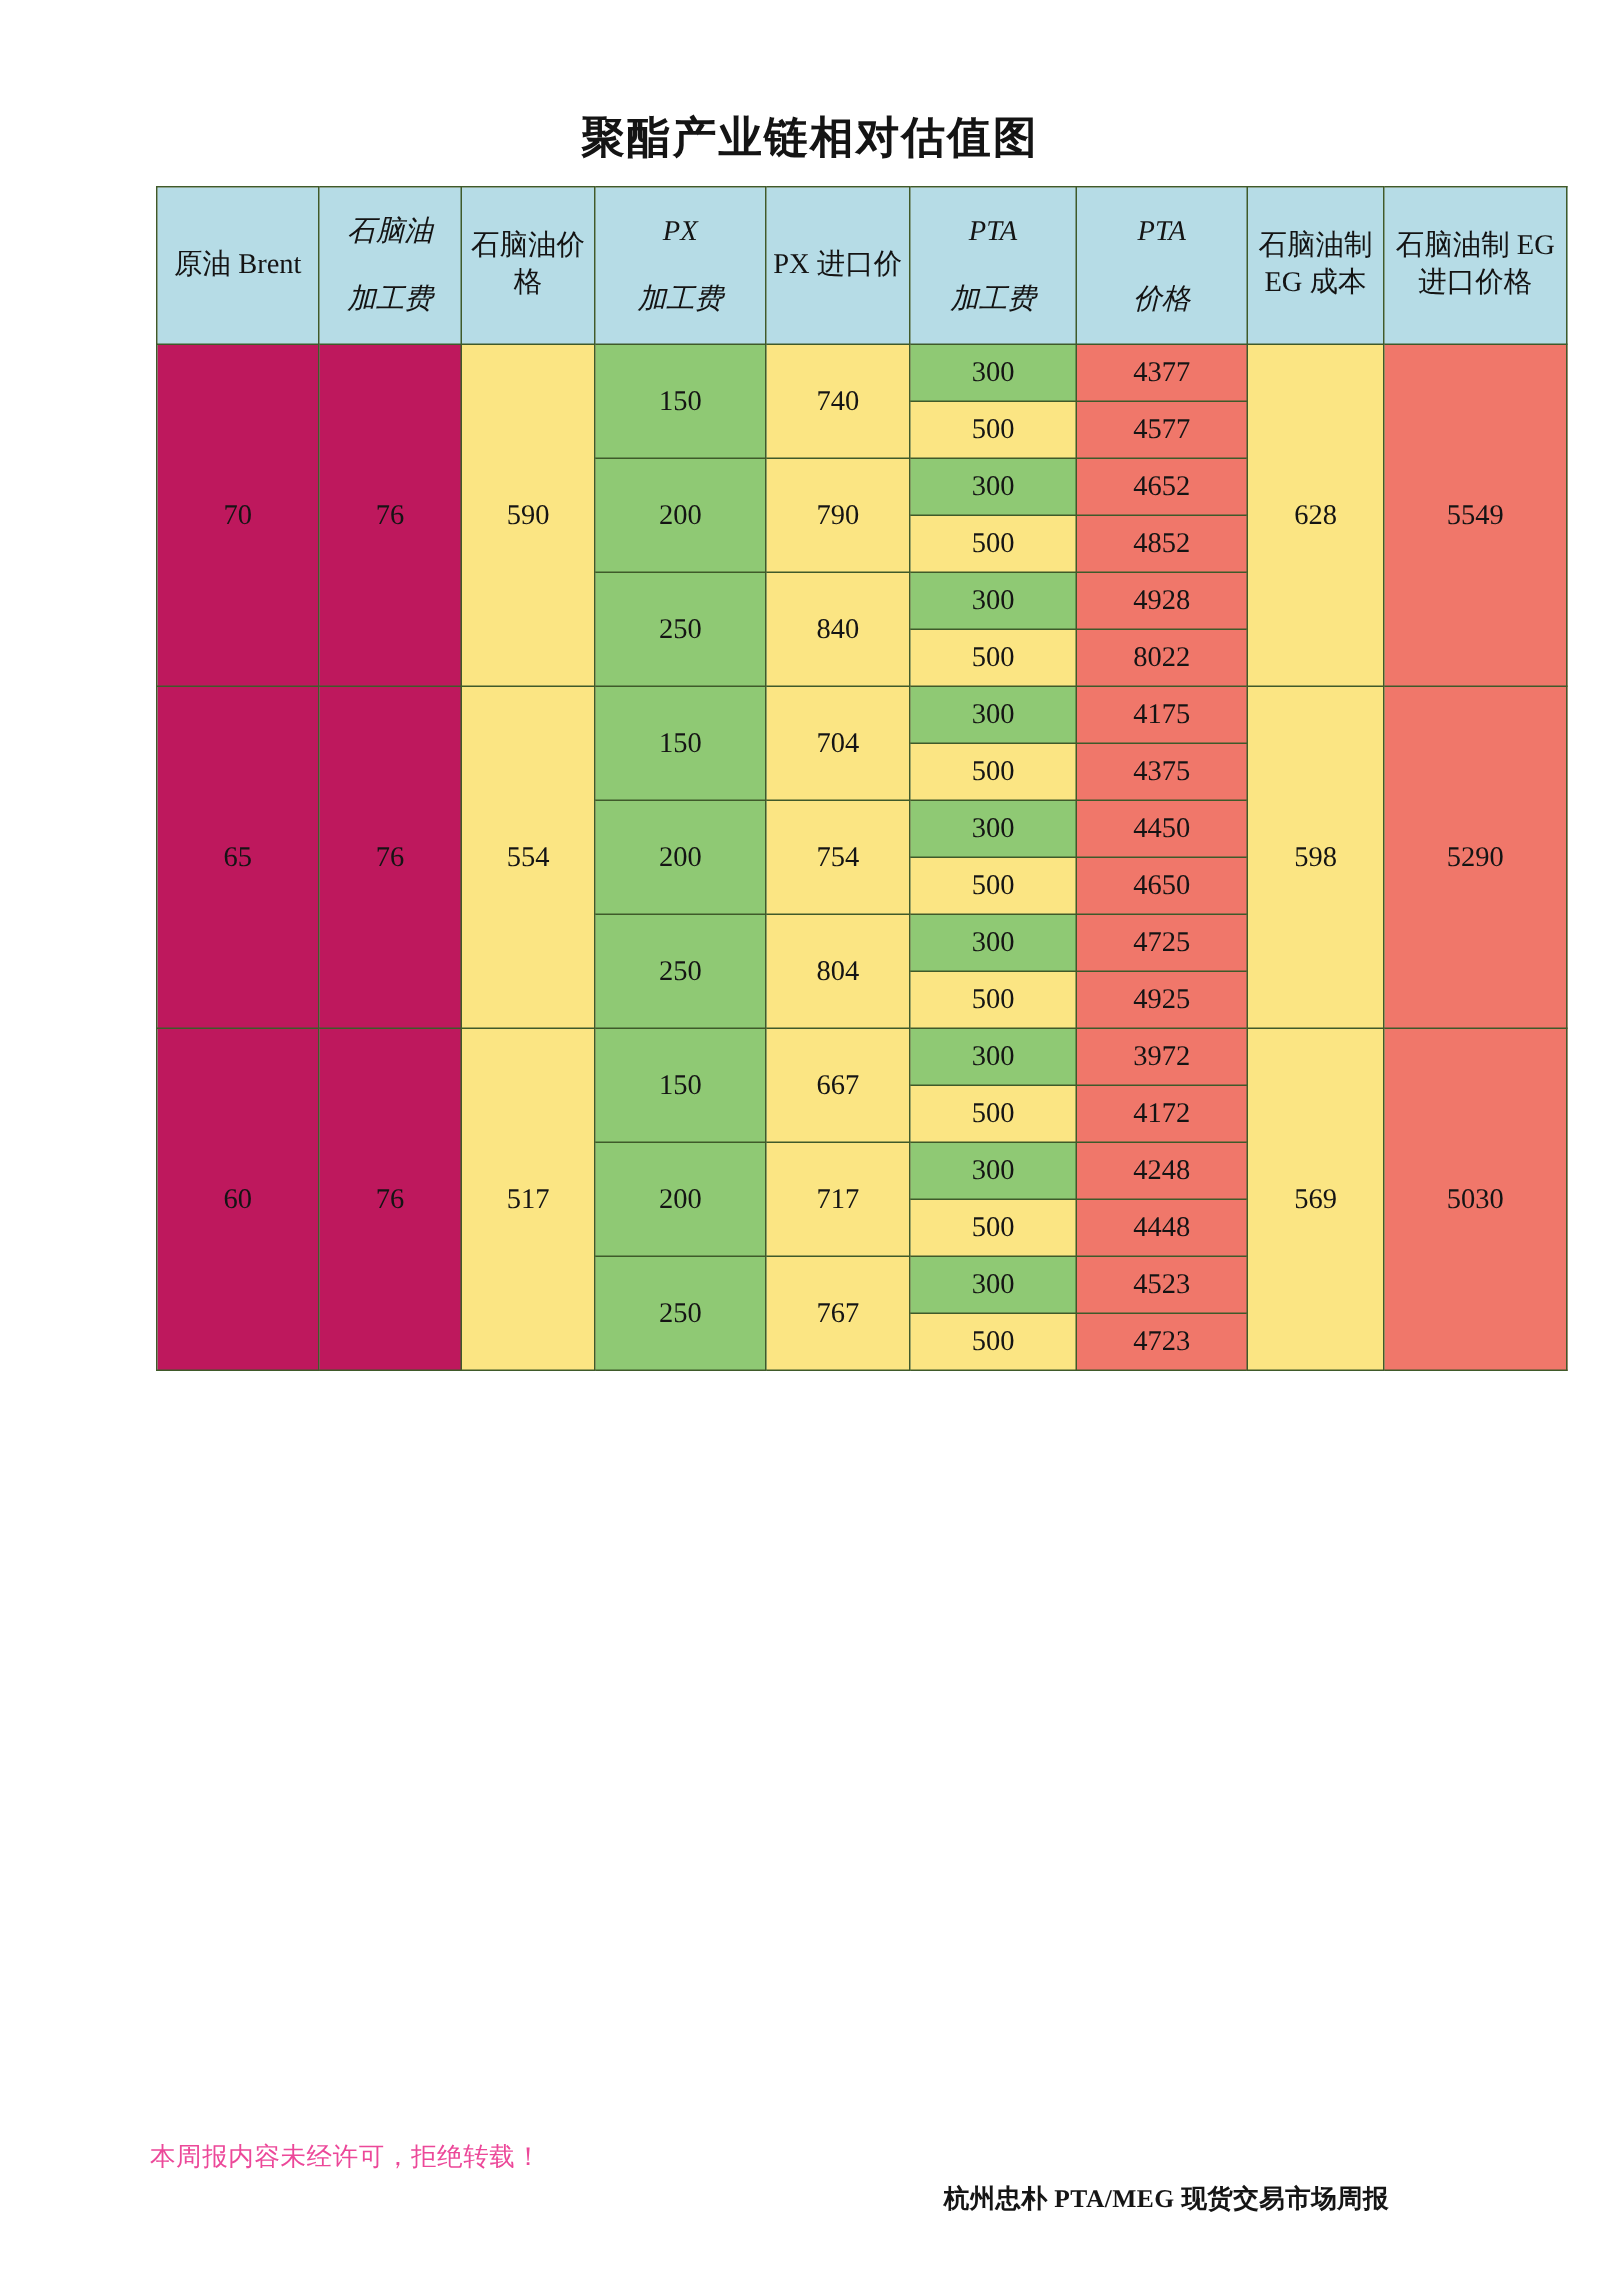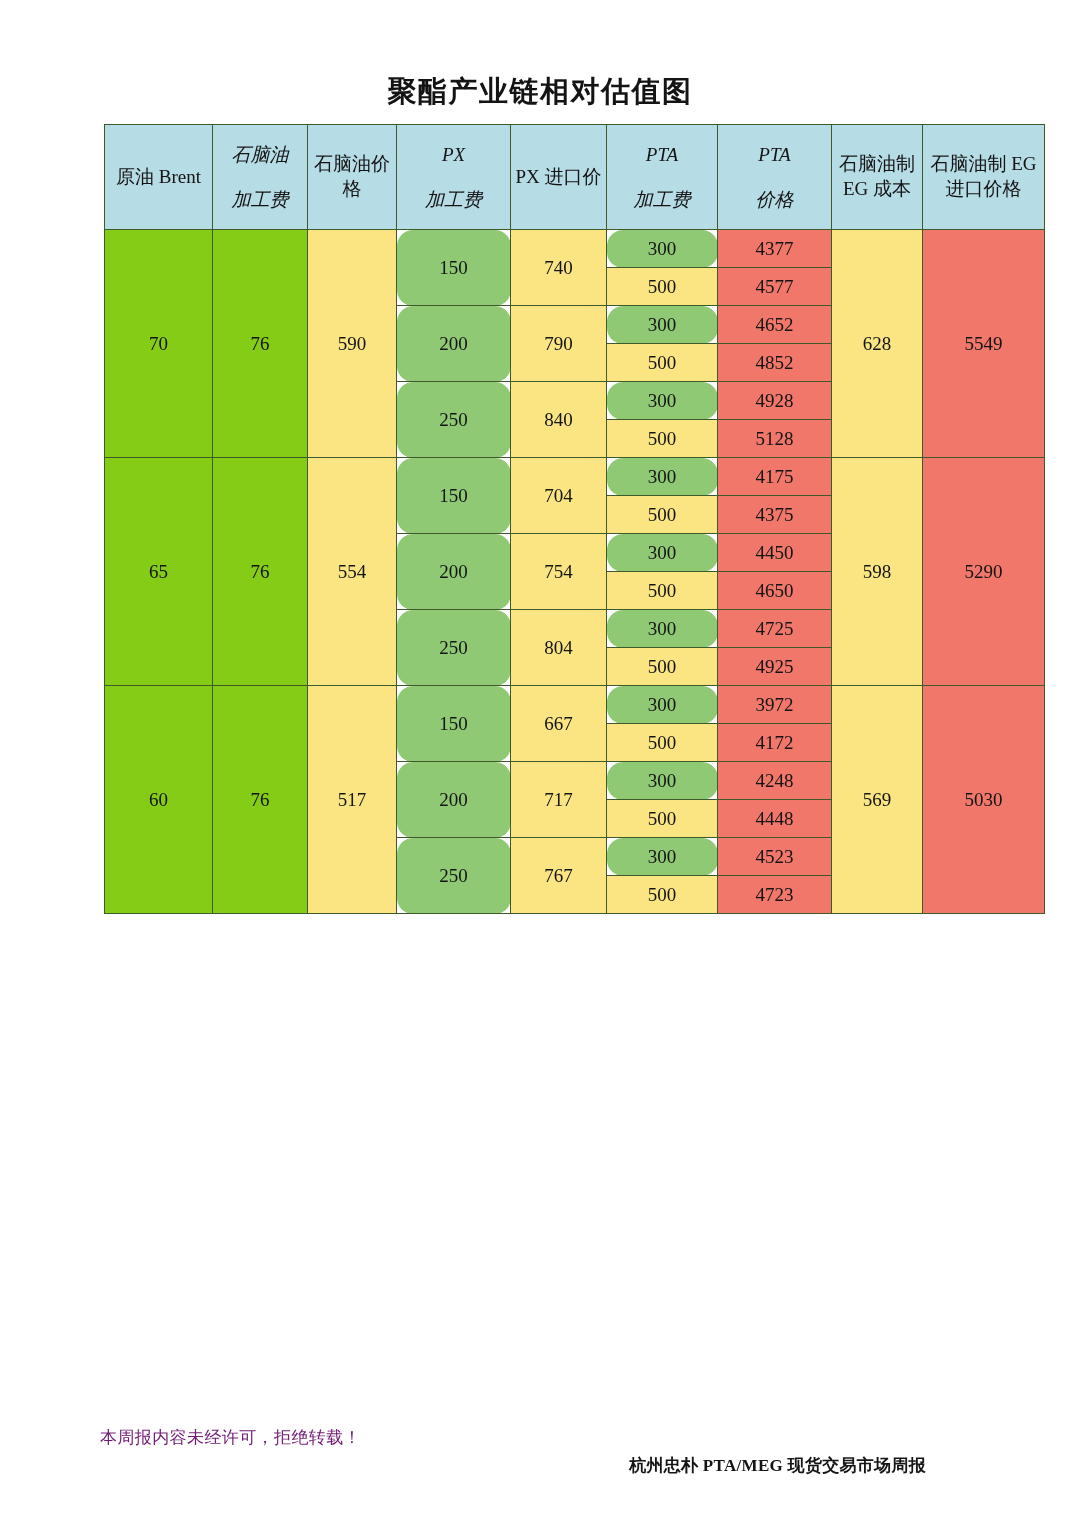--- a/index.html
+++ b/index.html
@@ -75,22 +75,22 @@
   }
   .hdr td.split {
     vertical-align: middle;
     font-style: italic;
   }
   .hdr .top-line   { display: block; margin-bottom: 22px; }
   .hdr .bot-line   { display: block; }
   .hdr .wrap-line  { display: block; line-height: 1.3; }
 
   
-  .c-green-dark  { background: #84cc16; }
-  .c-green-light { background: #8fc974; border-radius: 16px; }
+  .c-green-dark  { background: #be185d; }
+  .c-green-light { background: #8fc974; }
   .c-yellow      { background: #fbe583; margin-top: 16px; }
   .c-red         { background: #f0776a; }
 
   td.v { font-size: 20px; }
   td.v-sub { font-size: 19px; height: 37px; }
 
   
   col.c1 { width: 108px; }
   col.c2 { width: 95px;  }
   col.c3 { width: 89px;  }
@@ -101,21 +101,21 @@
   col.c8 { width: 91px;  }
   col.c9 { width: 122px; }
 
   
   .footer-left {
     position: absolute;
     left: 100px;
     top: 1426px;
     font-size: 17px;
     font-family: "Liberation Serif", "DejaVu Serif", serif;
-    color: #701a75;
+    color: #ec4899;
     letter-spacing: 0.4px;
   }
   .footer-right {
     position: absolute;
     right: 78px;
     top: 1452px;
     text-align: right;
     font-size: 17px;
     font-weight: bold;
     line-height: 1.65;
@@ -204,21 +204,21 @@
             <td class="v v-sub c-red">4852</td>
           </tr>
           <tr>
             <td class="v c-green-light" rowspan="2">250</td>
             <td class="v c-yellow" rowspan="2">840</td>
             <td class="v v-sub c-green-light">300</td>
             <td class="v v-sub c-red">4928</td>
           </tr>
           <tr>
             <td class="v v-sub c-yellow">500</td>
-            <td class="v v-sub c-red">5128</td>
+            <td class="v v-sub c-red">8022</td>
           </tr>
           <tr>
             <td class="v c-green-dark" rowspan="6">65</td>
             <td class="v c-green-dark" rowspan="6">76</td>
             <td class="v c-yellow" rowspan="6">554</td>
             <td class="v c-green-light" rowspan="2">150</td>
             <td class="v c-yellow" rowspan="2">704</td>
             <td class="v v-sub c-green-light">300</td>
             <td class="v v-sub c-red">4175</td>
             <td class="v c-yellow" rowspan="6">598</td>

